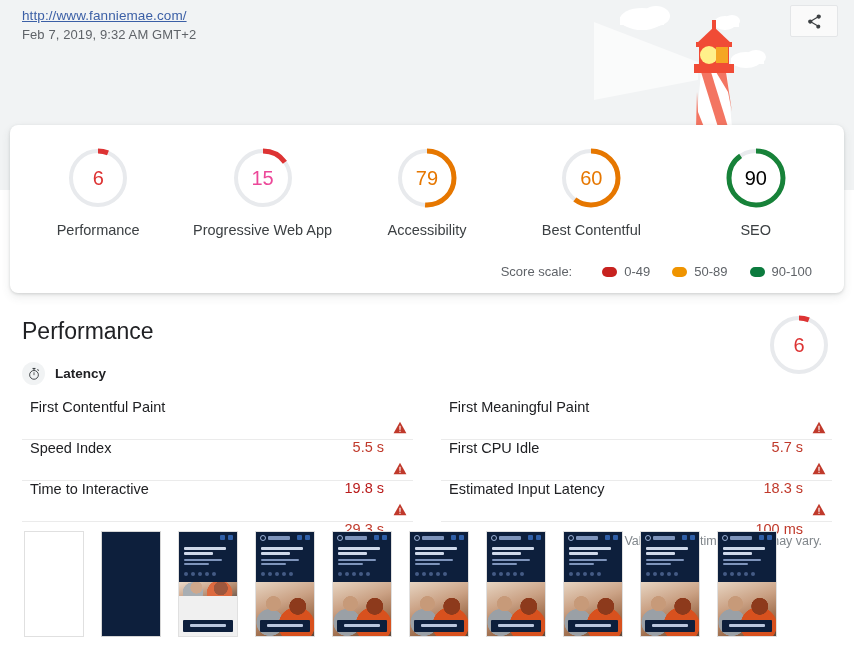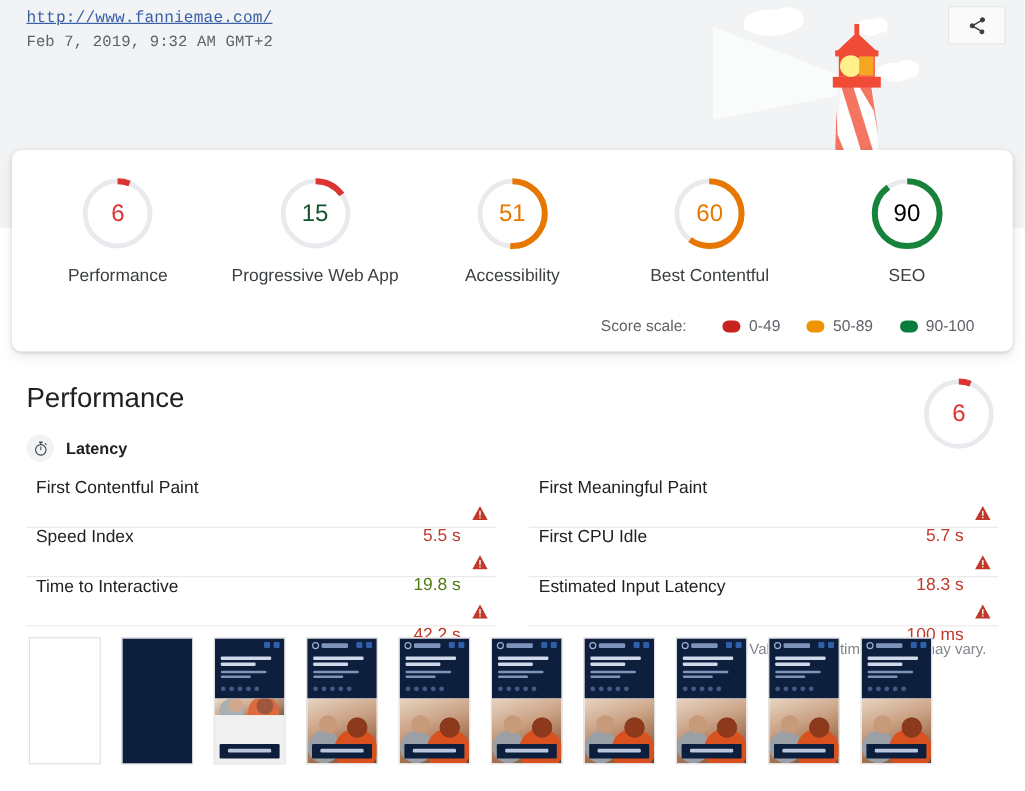--- a/index.html
+++ b/index.html
@@ -11,21 +11,20 @@
     -webkit-font-smoothing: antialiased;
   }
   .page { position: relative; width: 854px; height: 659px; background:#fff; }
 
   
   .header {
     position: relative;
     height: 190px;
     background: #f1f3f4;
     overflow: hidden;
-    font-family: Liberation Mono, monospace;
   }
   .header-meta {
     position: absolute;
     left: 22px; top: 6px;
     z-index: 6;
   }
   .url-link {
     display: block;
     font-size: 13.5px;
     color: #3b5fa6;
@@ -304,32 +303,32 @@
         </div>
         <div class="gauge-label">Performance</div>
       </div>
 
       <div class="gauge-item">
         <div class="gauge-ring">
           <svg width="62" height="62" viewBox="0 0 62 62">
             <circle cx="31" cy="31" r="27" fill="none" stroke="#e8eaed" stroke-width="4"></circle>
             <circle class="arc" cx="31" cy="31" r="27" fill="none" stroke="#d33" stroke-width="5" stroke-linecap="butt" stroke-dasharray="25.446900494077322 144.1991027997715"></circle>
           </svg>
-          <div class="gauge-val" style="color:#14532d">15</div>
+          <div class="gauge-val" style="color:#ec4899">15</div>
         </div>
         <div class="gauge-label">Progressive Web App</div>
       </div>
 
       <div class="gauge-item">
         <div class="gauge-ring">
           <svg width="62" height="62" viewBox="0 0 62 62">
             <circle cx="31" cy="31" r="27" fill="none" stroke="#e8eaed" stroke-width="4"></circle>
             <circle class="arc" cx="31" cy="31" r="27" fill="none" stroke="#e67700" stroke-width="5" stroke-linecap="butt" stroke-dasharray="86.5194616798629 83.12654161398592"></circle>
           </svg>
-          <div class="gauge-val" style="color:#e67700">51</div>
+          <div class="gauge-val" style="color:#e67700">79</div>
         </div>
         <div class="gauge-label">Accessibility</div>
       </div>
 
       <div class="gauge-item">
         <div class="gauge-ring">
           <svg width="62" height="62" viewBox="0 0 62 62">
             <circle cx="31" cy="31" r="27" fill="none" stroke="#e8eaed" stroke-width="4"></circle>
             <circle class="arc" cx="31" cy="31" r="27" fill="none" stroke="#e67700" stroke-width="5" stroke-linecap="butt" stroke-dasharray="101.78760197630929 67.85840131753953"></circle>
           </svg>
@@ -415,21 +414,21 @@
             <path d="M12 1 L23 21 L1 21 Z" fill="#c0392b"></path>
             <rect x="11" y="8" width="2" height="7" fill="#fff"></rect>
             <rect x="11" y="16.5" width="2" height="2" fill="#fff"></rect>
           </svg>
         </span>
       </div>
 
       <div class="metric-row">
         <span class="metric-name">Speed Index</span>
         <span class="metric-right">
-          <span class="metric-value" style="color:#4d7c0f">19.8 s</span>
+          <span class="metric-value" style="color:#b91c1c">19.8 s</span>
           <svg class="tri" width="14" height="13" viewBox="0 0 24 22">
             <path d="M12 1 L23 21 L1 21 Z" fill="#c0392b"></path>
             <rect x="11" y="8" width="2" height="7" fill="#fff"></rect>
             <rect x="11" y="16.5" width="2" height="2" fill="#fff"></rect>
           </svg>
         </span>
       </div>
 
       <div class="metric-row">
         <span class="metric-name">First CPU Idle</span>
@@ -439,21 +438,21 @@
             <path d="M12 1 L23 21 L1 21 Z" fill="#c0392b"></path>
             <rect x="11" y="8" width="2" height="7" fill="#fff"></rect>
             <rect x="11" y="16.5" width="2" height="2" fill="#fff"></rect>
           </svg>
         </span>
       </div>
 
       <div class="metric-row">
         <span class="metric-name">Time to Interactive</span>
         <span class="metric-right">
-          <span class="metric-value" style="color:#c0392b">42.2 s</span>
+          <span class="metric-value" style="color:#c0392b">29.3 s</span>
           <svg class="tri" width="14" height="13" viewBox="0 0 24 22">
             <path d="M12 1 L23 21 L1 21 Z" fill="#c0392b"></path>
             <rect x="11" y="8" width="2" height="7" fill="#fff"></rect>
             <rect x="11" y="16.5" width="2" height="2" fill="#fff"></rect>
           </svg>
         </span>
       </div>
 
       <div class="metric-row">
         <span class="metric-name">Estimated Input Latency</span>

